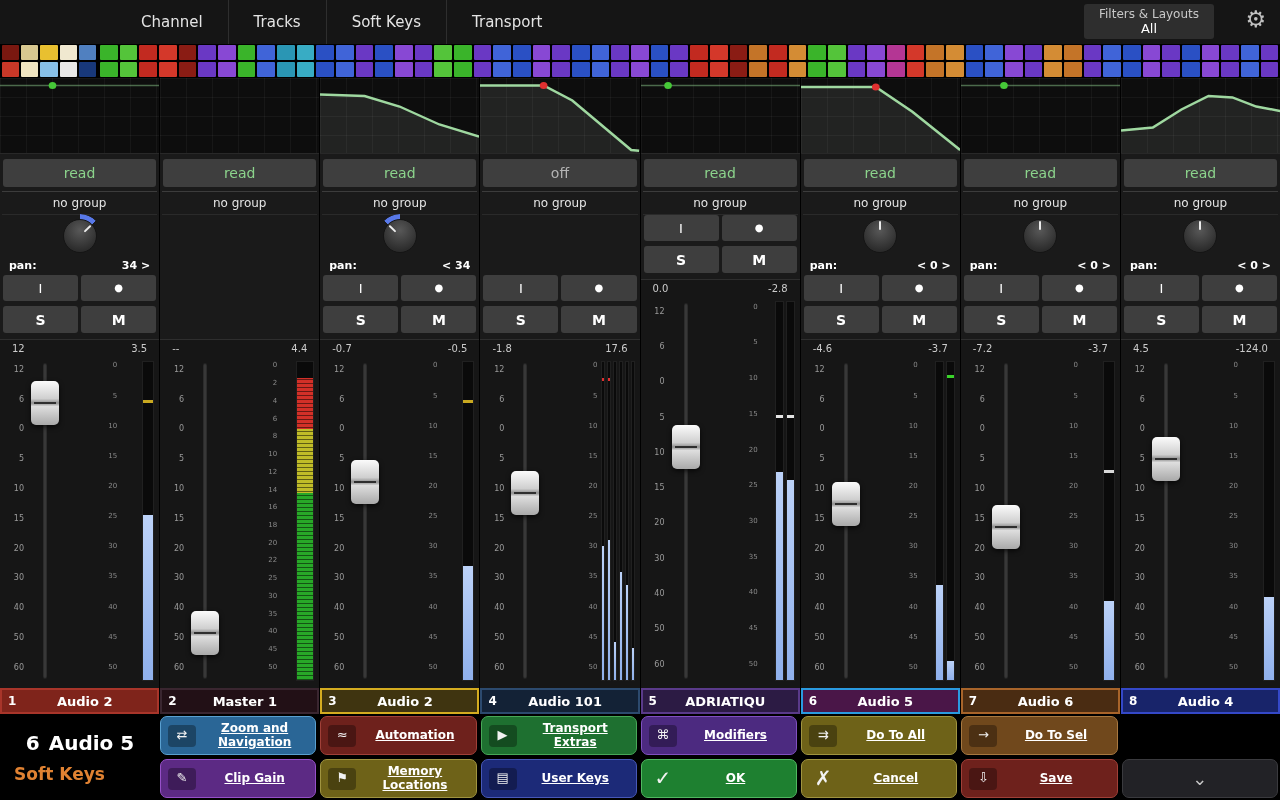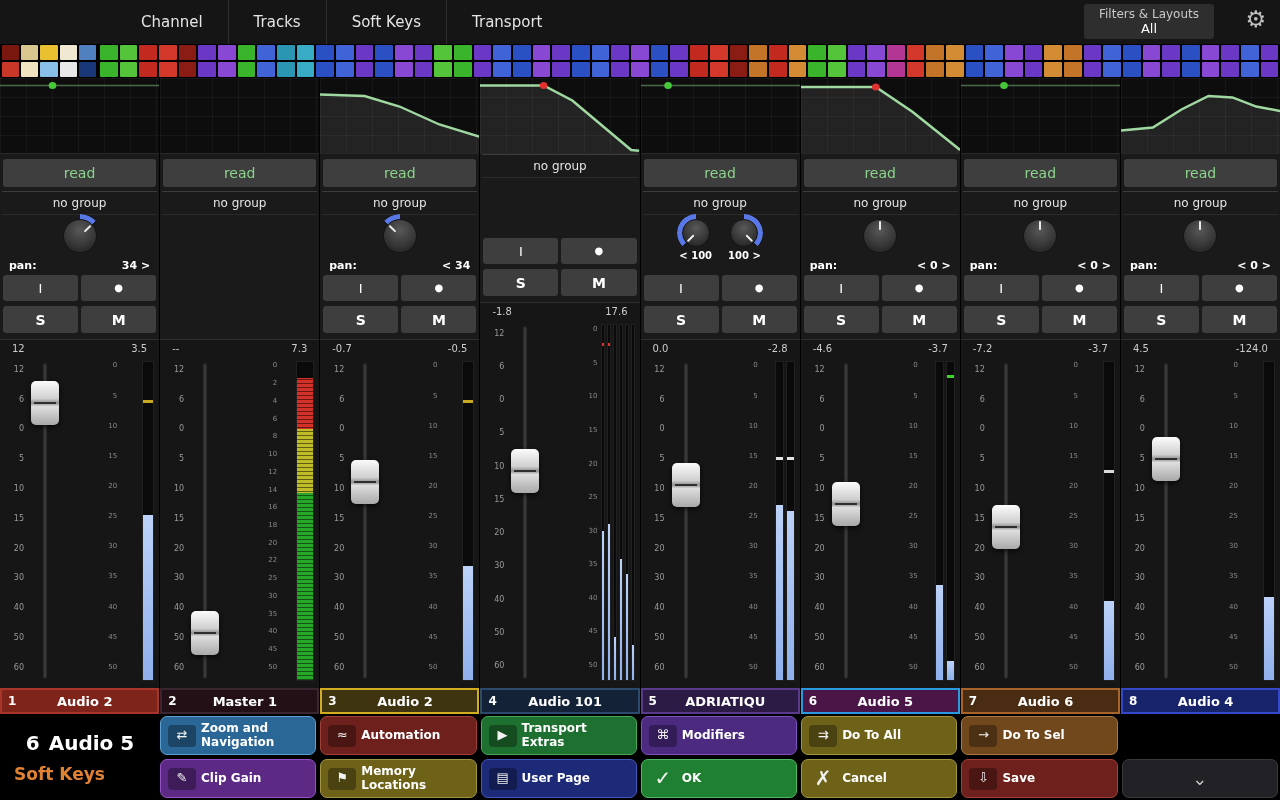--- a/index.html
+++ b/index.html
@@ -103,21 +103,21 @@
   .bottom-left { width:156px; flex-shrink:0; display:flex; flex-direction:column; justify-content:center; gap:9px; }
   .chan-line { display:flex; justify-content:center; gap:9px; font-size:20px; font-weight:bold; color:#fff; }
   .sk-title { padding-left:12px; font-size:17px; font-weight:bold; color:#e08232; }
   .softkeys { flex:1; display:flex; flex-direction:column; gap:4px; }
   .sk-row { flex:1; display:grid; grid-template-columns:repeat(7,1fr); gap:4px; }
   .softkey { border-radius:7px; border:1px solid; display:flex; align-items:center; padding:0 7px; gap:5px;
     font-size:12px; line-height:1.15; color:#fff; min-width:0; }
   .softkey .icon { width:28px; height:22px; flex-shrink:0; border-radius:4px; background:rgba(0,0,0,0.32);
     display:flex; align-items:center; justify-content:center; font-size:13px; color:#f2f2f2; }
   .softkey .icon.bare { background:transparent; font-size:20px; font-weight:bold; }
-  .softkey .label { flex:1; font-weight:bold; }
+  .softkey .label { flex:1; text-align:center; font-weight:bold;text-decoration:underline; }
   .sk-empty { background:transparent; }
   .collapse-btn { border-radius:7px; background:#222226; border:1px solid #3a3a3e; display:flex;
     align-items:center; justify-content:center; color:#c8c8c8; font-size:18px; }
 </style>
 </head>
 <body>
 
 <div class="app">
 
   <div class="topbar">
@@ -478,21 +478,21 @@
           <svg viewBox="0 0 100 50" preserveAspectRatio="none"></svg>
         </div>
         <div class="autobtn">read</div>
         <div class="group-row">no group</div>
         <div class="pan-row"></div>
         <div class="io-row"></div>
         <div class="sm-row"></div>
         <div class="fader-area">
           <div class="values">
             <span class="fval">--</span>
-            <span class="pval">7.3</span>
+            <span class="pval">4.4</span>
           </div>
           <div class="fader-zone">
             <div class="fader-scale">
               <span class="fs-label" style="top: 3%;">12</span>
               <span class="fs-label" style="top: 12.2%;">6</span>
               <span class="fs-label" style="top: 21.4%;">0</span>
               <span class="fs-label" style="top: 30.6%;">5</span>
               <span class="fs-label" style="top: 39.8%;">10</span>
               <span class="fs-label" style="top: 49%;">15</span>
               <span class="fs-label" style="top: 58.2%;">20</span>
@@ -615,20 +615,21 @@
         </div>
       </div>
       <div class="strip">
         <div class="graph">
           <svg viewBox="0 0 100 50" preserveAspectRatio="none">
             <polygon points="0,5 40,5 57.99999999999999,15 95,48 100,48.5 100,50 0,50" fill="rgba(225,235,225,0.10)"></polygon>
             <polyline points="0,5 40,5 57.99999999999999,15 95,48 100,48.5" fill="none" stroke="#9fd8a0" stroke-width="1.6"></polyline>
             <circle cx="40" cy="5" r="2.4" fill="#e03030"></circle>
           </svg>
         </div>
+        <div class="autobtn off">off</div>
         <div class="group-row">no group</div>
         <div class="pan-row"></div>
         <div class="io-row">
           <div class="strip-btn">I</div>
           <div class="strip-btn">
             <span class="rec-dot">●</span>
           </div>
         </div>
         <div class="sm-row">
           <div class="strip-btn">S</div>
@@ -701,40 +702,20 @@
       </div>
       <div class="strip">
         <div class="graph">
           <svg viewBox="0 0 100 50" preserveAspectRatio="none">
             <polyline points="0,5 100,5" fill="none" stroke="rgba(150,220,150,0.45)" stroke-width="1"></polyline>
             <circle cx="17" cy="5" r="2.4" fill="#46c838"></circle>
           </svg>
         </div>
         <div class="autobtn">read</div>
         <div class="group-row">no group</div>
-        <div class="pan-row">
-          <div class="dual-wrap">
-            <div class="dual-col">
-              <div class="knob" style="width: 28px; height: 28px;">
-                <div class="knob-arc" style="background: conic-gradient(from 225deg, rgb(88, 120, 232) 0deg, rgb(88, 120, 232) 135deg, transparent 135deg, transparent 360deg);"></div>
-                <div class="knob-face"></div>
-                <div class="knob-pointer" style="transform: rotate(-135deg);"></div>
-              </div>
-              <div class="dual-val">&lt; 100</div>
-            </div>
-            <div class="dual-col">
-              <div class="knob" style="width: 28px; height: 28px;">
-                <div class="knob-arc" style="background: conic-gradient(rgb(88, 120, 232) 0deg, rgb(88, 120, 232) 135deg, transparent 135deg, transparent 360deg);"></div>
-                <div class="knob-face"></div>
-                <div class="knob-pointer" style="transform: rotate(135deg);"></div>
-              </div>
-              <div class="dual-val">100 &gt;</div>
-            </div>
-          </div>
-        </div>
         <div class="io-row">
           <div class="strip-btn">I</div>
           <div class="strip-btn">
             <span class="rec-dot">●</span>
           </div>
         </div>
         <div class="sm-row">
           <div class="strip-btn">S</div>
           <div class="strip-btn">M</div>
         </div>
@@ -1064,21 +1045,21 @@
           <div class="softkey" style="background: rgb(92, 42, 132); border-color: rgb(150, 80, 200);">
             <span class="icon">✎</span>
             <span class="label">Clip Gain</span>
           </div>
           <div class="softkey" style="background: rgb(110, 98, 24); border-color: rgb(160, 148, 64);">
             <span class="icon">⚑</span>
             <span class="label">Memory Locations</span>
           </div>
           <div class="softkey" style="background: rgb(28, 42, 120); border-color: rgb(72, 88, 184);">
             <span class="icon">▤</span>
-            <span class="label">User Page</span>
+            <span class="label">User Keys</span>
           </div>
           <div class="softkey" style="background: rgb(30, 128, 48); border-color: rgb(80, 184, 96);">
             <span class="icon bare">✓</span>
             <span class="label">OK</span>
           </div>
           <div class="softkey" style="background: rgb(110, 98, 24); border-color: rgb(160, 148, 64);">
             <span class="icon bare">✗</span>
             <span class="label">Cancel</span>
           </div>
           <div class="softkey" style="background: rgb(110, 33, 28); border-color: rgb(160, 64, 56);">

